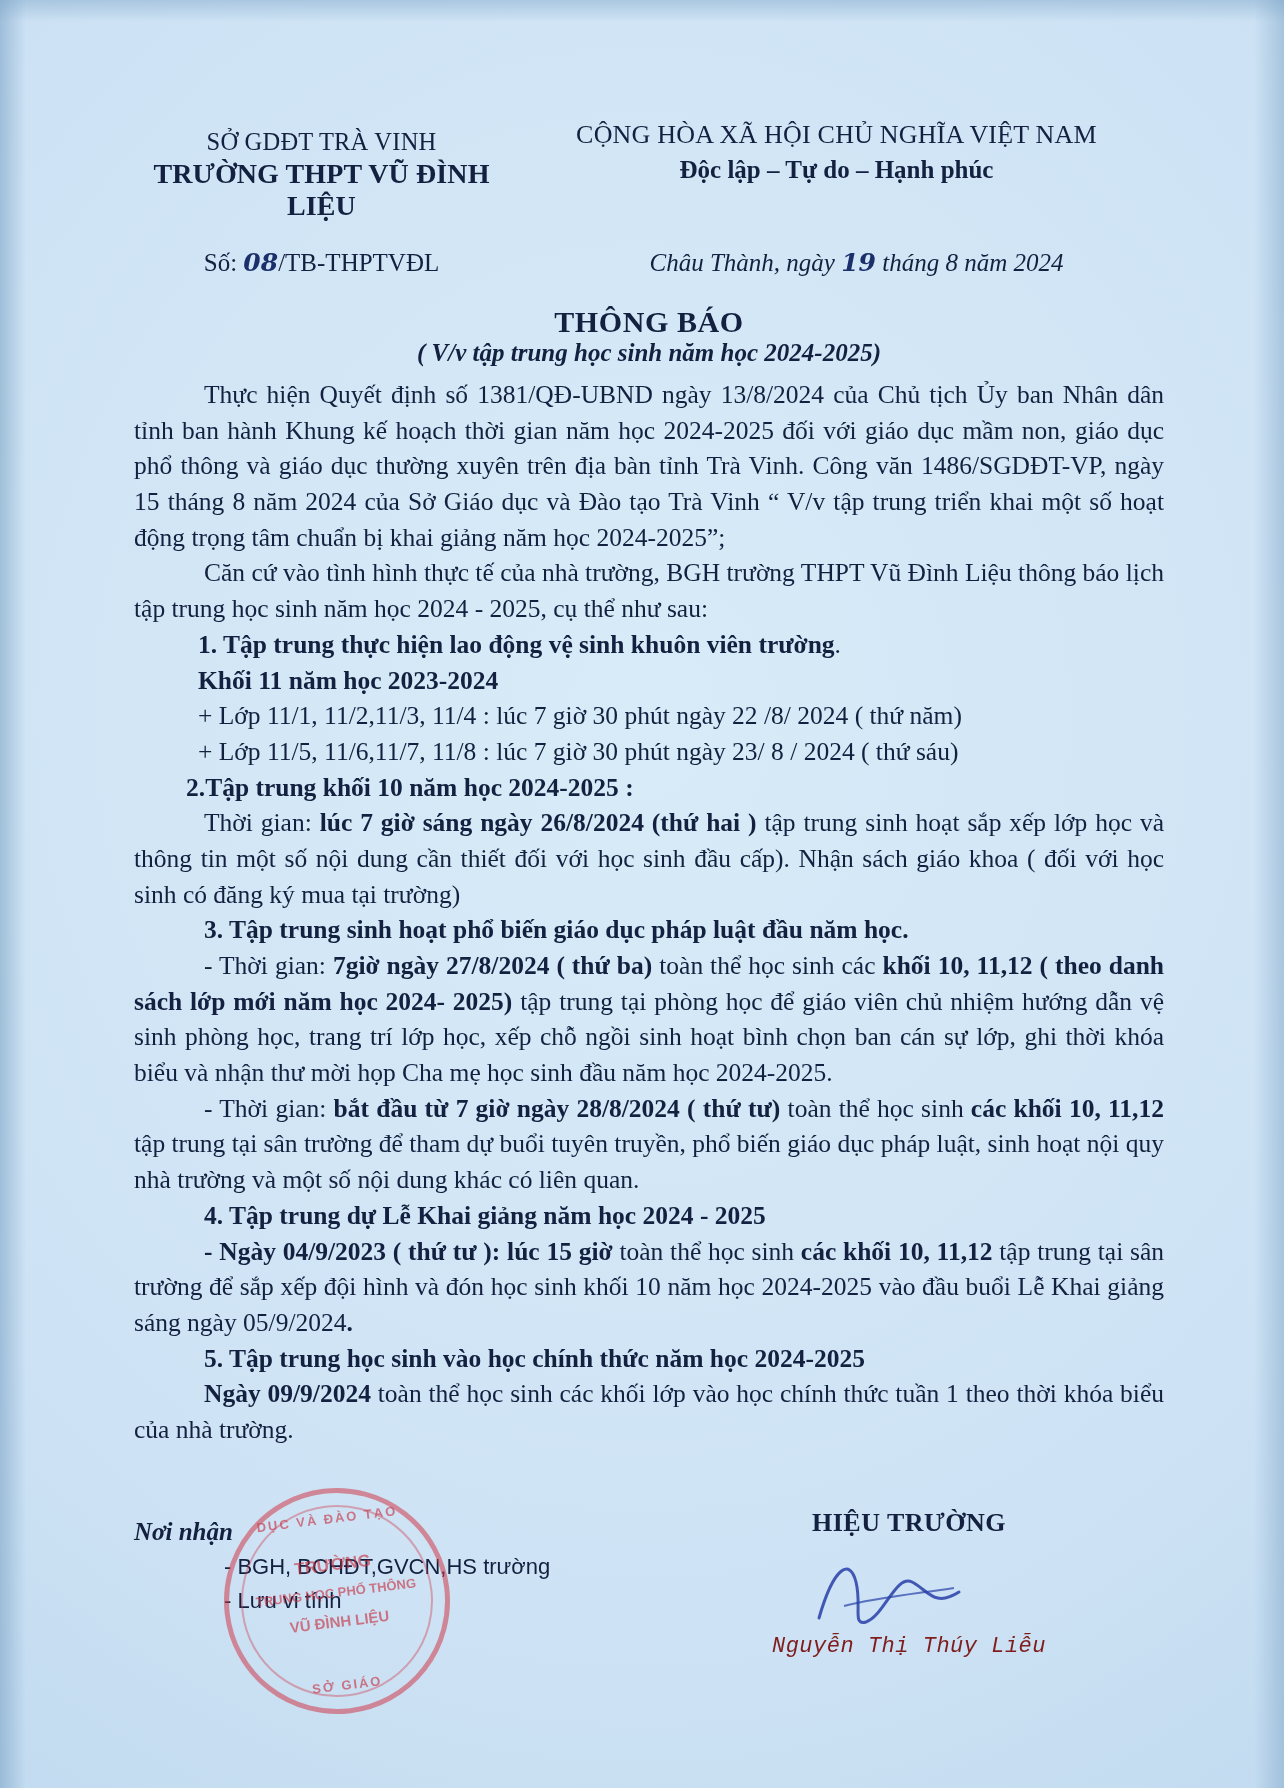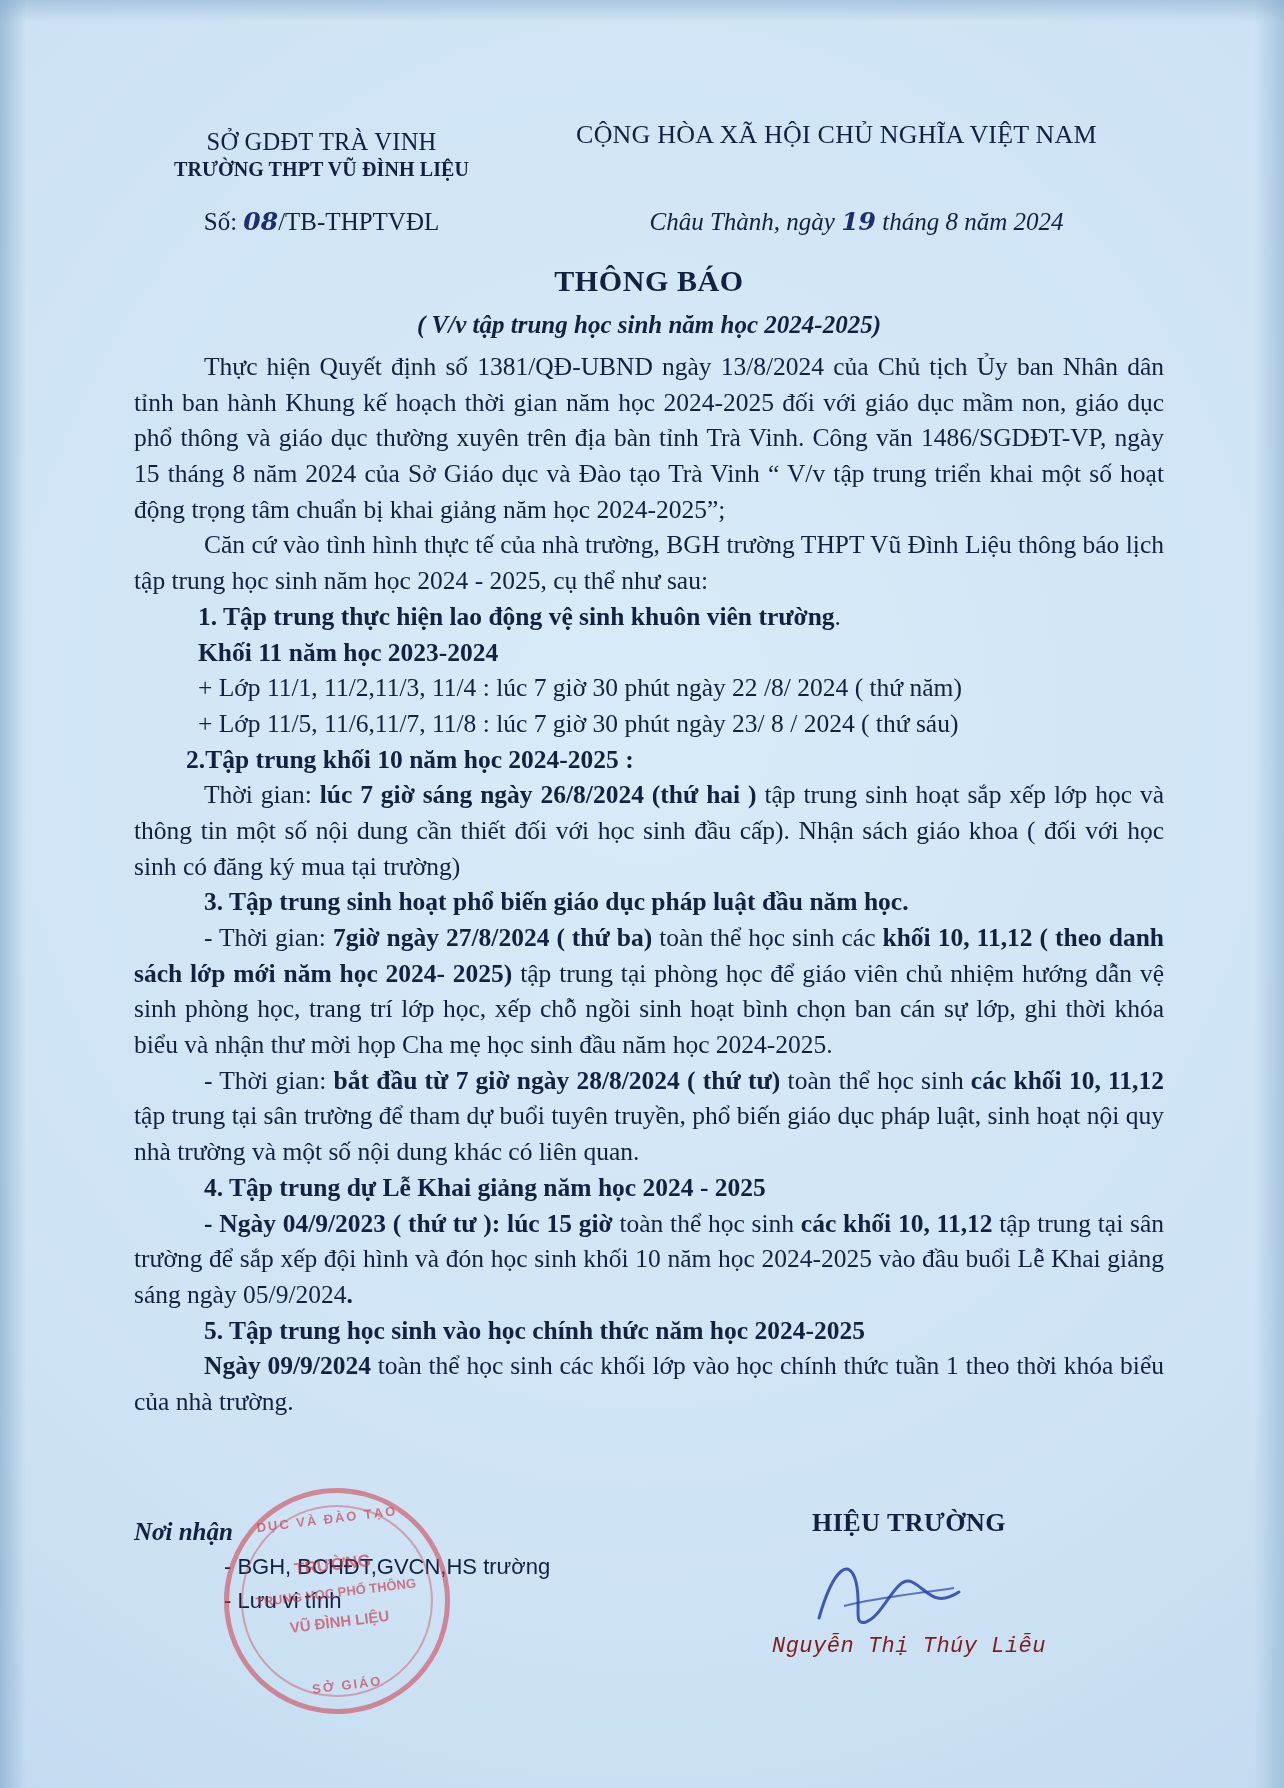--- a/index.html
+++ b/index.html
@@ -63,21 +63,21 @@
   }
   .header-right {
     flex: 1;
     text-align: center;
   }
   .org-line1 {
     font-size: 24.5px;
     letter-spacing: .2px;
   }
   .org-line2 {
-    font-size: 20px;
+    font-size: 28px;
     font-weight: bold;
     letter-spacing: .1px;
     margin-top: 2px;
     text-align: center;
   }
   .nation-line1 {
     font-size: 26px;
     font-weight: normal;
     letter-spacing: .2px;
   }
@@ -125,21 +125,21 @@
   }
   .title {
     font-size: 30px;
     font-weight: bold;
     letter-spacing: .6px;
   }
   .subtitle {
     font-size: 25px;
     font-weight: bold;
     font-style: italic;
-    margin-top: 13px;
+    margin-top: 0;
   }
 
   
   .body-text {
     margin-top: 10px;
     font-size: 25.5px;
     line-height: 1.40;
     text-align: justify;
   }
   p.para {
@@ -266,20 +266,21 @@
 <div class="sheet">
   <div class="content">
 
     <div class="header">
       <div class="header-left">
         <div class="org-line1">SỞ GDĐT TRÀ VINH</div>
         <div class="org-line2">TRƯỜNG THPT VŨ ĐÌNH LIỆU</div>
       </div>
       <div class="header-right">
         <div class="nation-line1">CỘNG HÒA XÃ HỘI CHỦ NGHĨA VIỆT NAM</div>
+        <div class="nation-line2">Độc lập – Tự do – Hạnh phúc</div>
       </div>
     </div>
 
     <div class="subheader">
       <div class="doc-number">
         <span>Số: </span><span class="hand">08</span><span>/TB-THPTVĐL</span>
       </div>
       <div class="place-date">
         <span>Châu Thành, ngày </span><span class="hand">19</span><span> tháng 8 năm 2024</span>
       </div>

